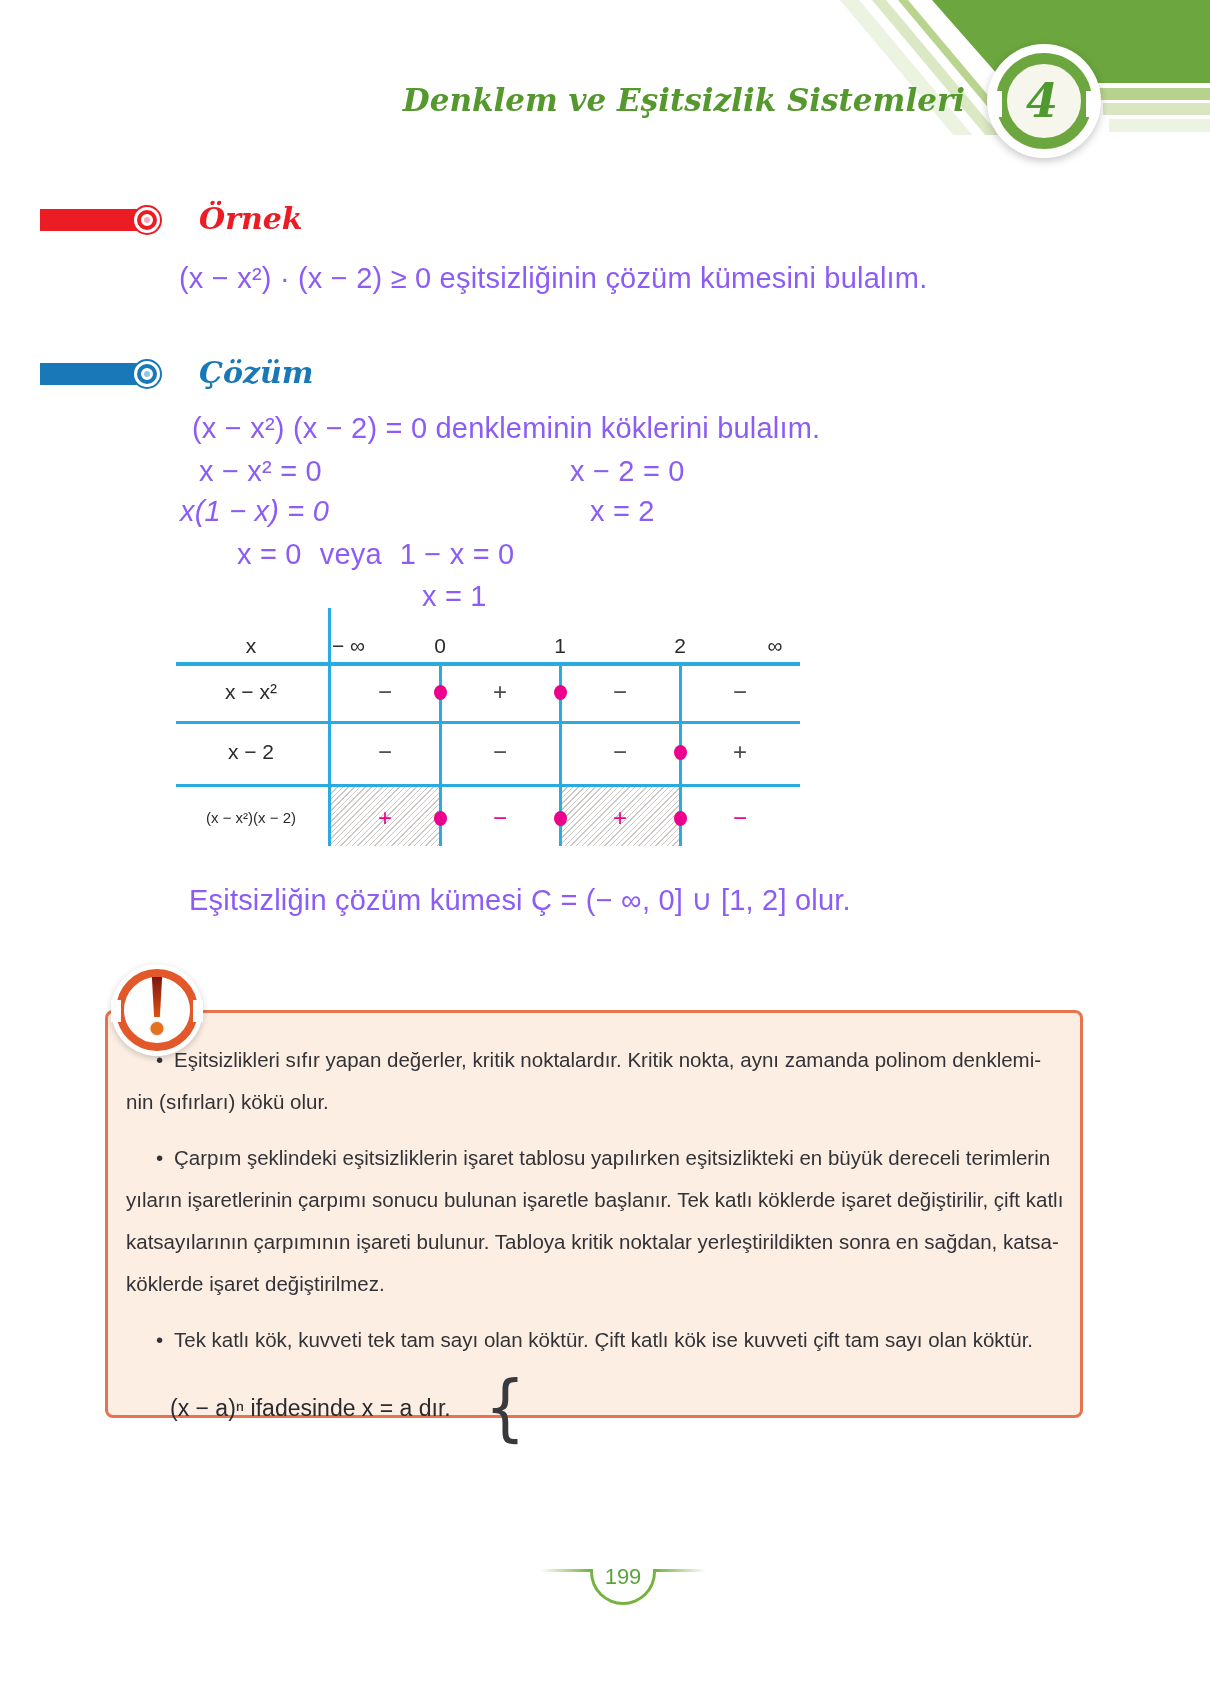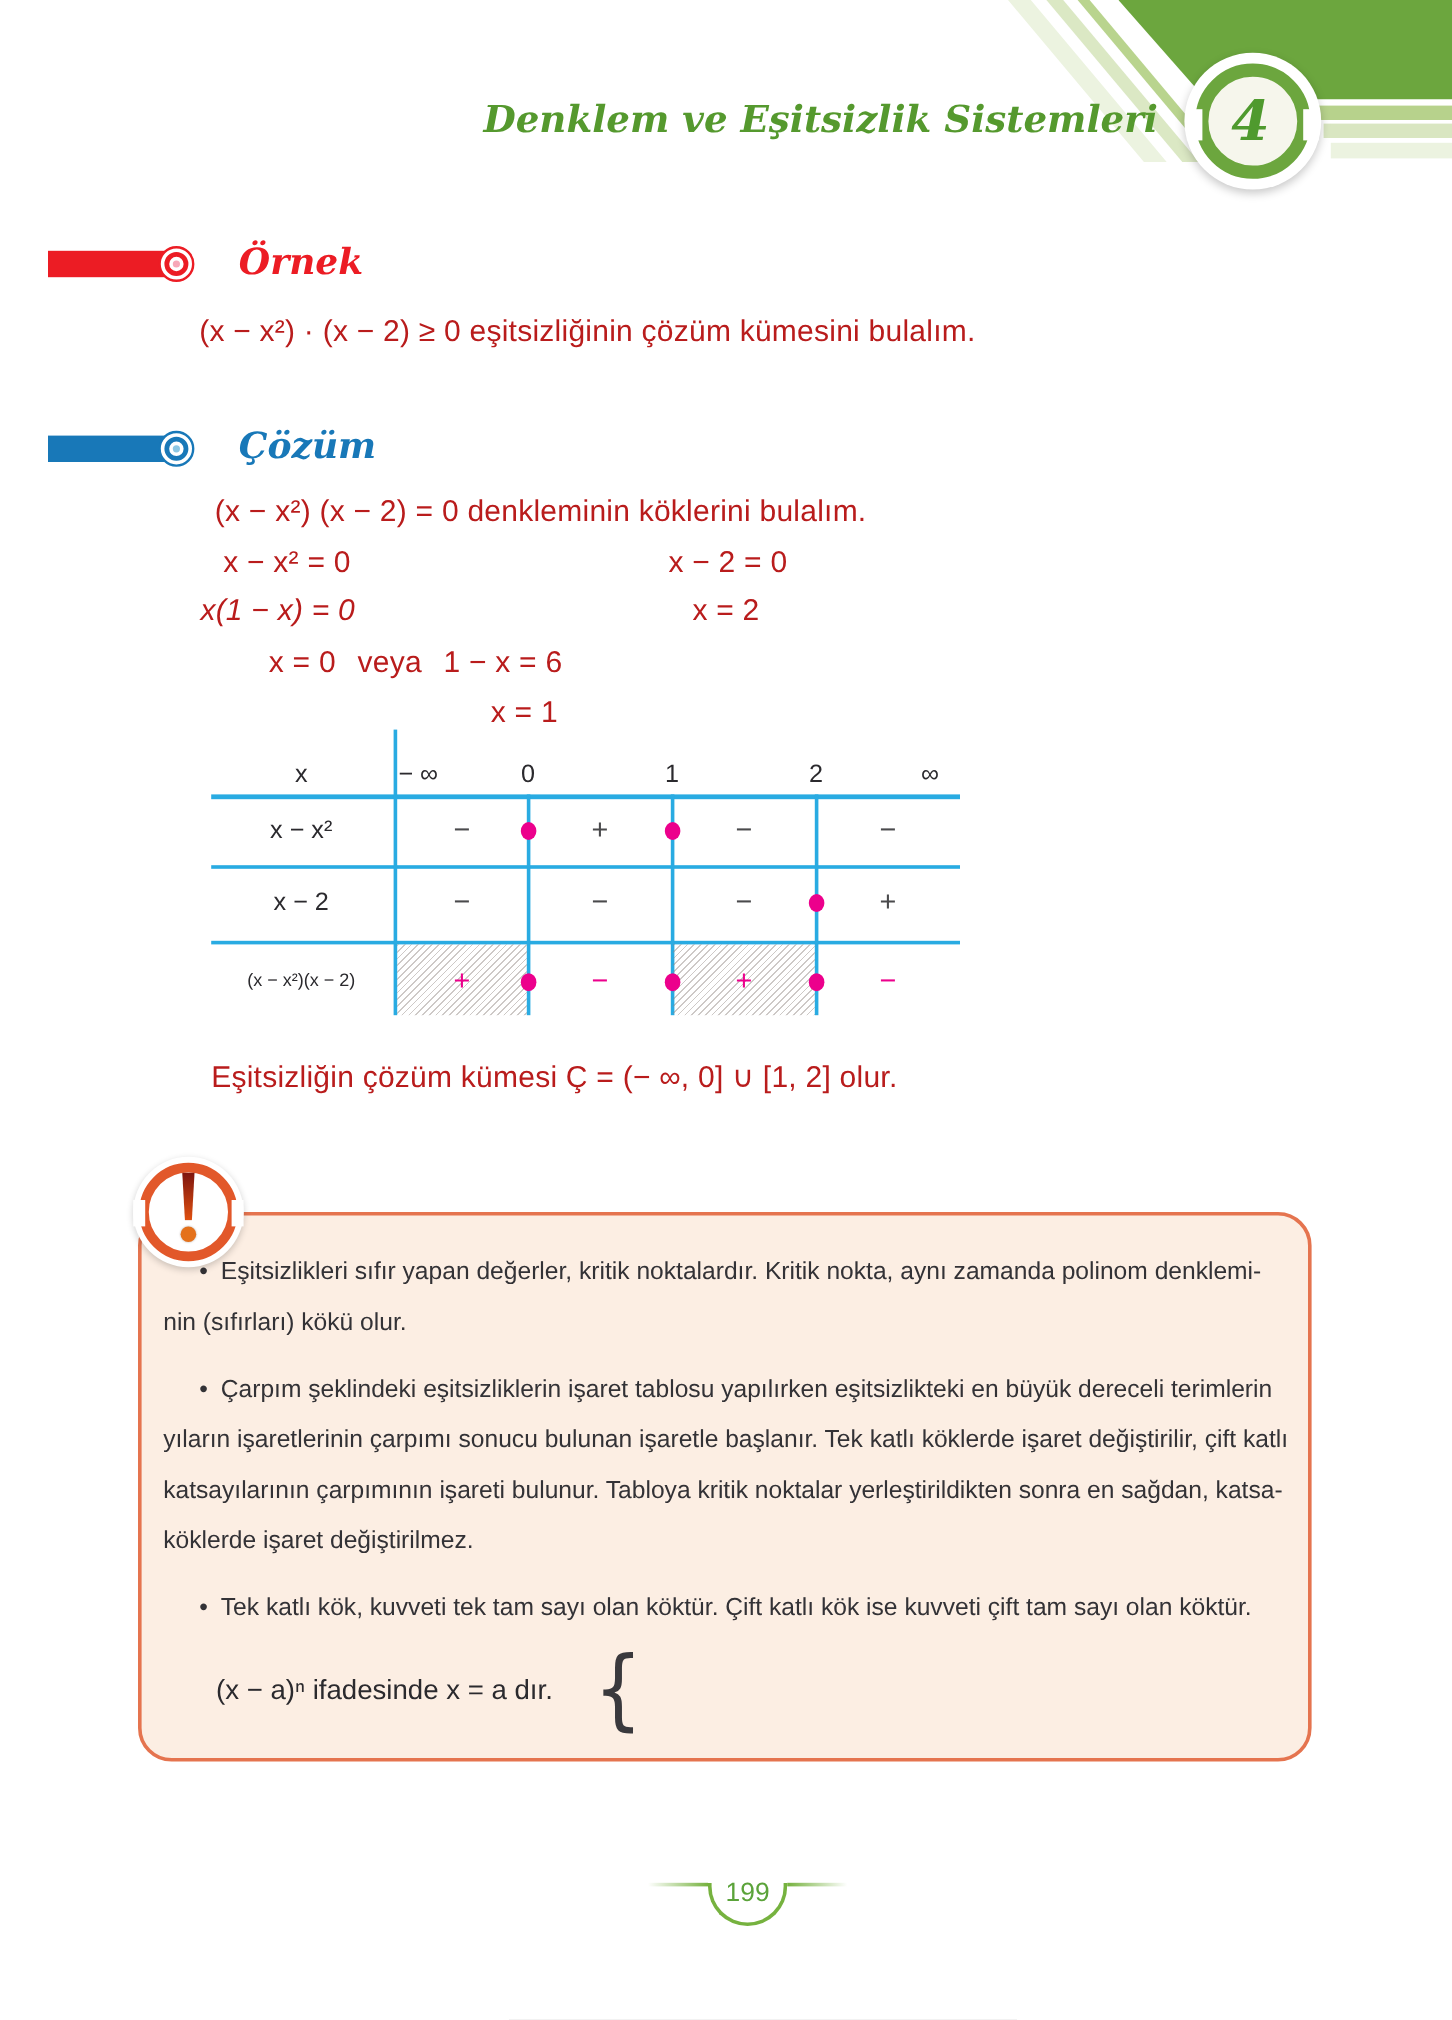--- a/index.html
+++ b/index.html
@@ -39,36 +39,36 @@
   .sec-bar{position:absolute;left:0;top:6px;width:98px;height:22px;}
   .rings{position:absolute;left:92px;top:2px;width:30px;height:30px;}
   .ring-o{position:absolute;inset:0;border:2px solid currentColor;border-radius:50%;background:#fff;}
   .ring-m{position:absolute;inset:5px;border:4px solid currentColor;border-radius:50%;}
   .ring-c{position:absolute;inset:12px;border-radius:50%;}
   .sec-label{position:absolute;left:132px;top:-2px;
     font-family:"DejaVu Serif",serif;font-style:italic;font-weight:700;font-size:30px;white-space:nowrap;margin-left:27px;}
   .sec-red{color:#ec1c24;} .sec-red .sec-bar{background:#ec1c24;} .sec-red .ring-c{background:#f7a8b8;}
   .sec-blue{color:#1878b8;} .sec-blue .sec-bar{background:#1878b8;} .sec-blue .ring-c{background:#8cc7e4;}
   
-  .mline{position:absolute;font-size:25px;color:#b91c1c;white-space:nowrap;letter-spacing:.2px;}
+  .mline{position:absolute;font-size:29px;color:#8b5cf6;white-space:nowrap;letter-spacing:.2px;margin-left:13px;}
   .orgap{display:inline-block;width:18px;}
   
   .stable{position:absolute;left:176px;top:600px;width:626px;height:252px;}
   .t-hline{position:absolute;left:0;width:624px;height:3.5px;background:#29abe2;}
   .t-vline{position:absolute;width:3px;background:#29abe2;}
   .t-label{position:absolute;left:0;width:150px;text-align:center;font-size:21px;height:28px;line-height:28px;white-space:nowrap;}
   .t-tick{position:absolute;top:32px;width:40px;text-align:center;font-size:21px;height:28px;line-height:28px;color:#2b2a2e;}
   .t-sign{position:absolute;width:40px;text-align:center;font-size:24px;height:30px;line-height:30px;color:#4a4a4c;}
   .t-sign.pink{color:#ec008c;}
   .t-dot{position:absolute;width:13px;height:15px;border-radius:50%;background:#ec008c;}
   .t-hatch{position:absolute;top:187px;height:59px;
     background:repeating-linear-gradient(135deg, rgba(145,135,130,.45) 0 1px, rgba(145,135,130,0) 1px 4px);}
   
-  .note{position:absolute;left:115px;top:1010px;width:978px;height:458px;
-    background:#fceee3;border:3px solid #e5744f;border-radius:28px;box-sizing:border-box;
+  .note{position:absolute;left:105px;top:1010px;width:978px;height:408px;
+    background:#fceee3;border:3px solid #e5744f;border-radius:8px;box-sizing:border-box;
     padding:26px 24px 0 18px;}
   .note .line{font-size:20.5px;line-height:42px;color:#333236;white-space:nowrap;}
   .note .first{padding-left:48px;position:relative;}
   .note .first::before{content:"•";position:absolute;left:30px;color:#333236;}
   .gap14{height:14px;} .gap8{height:8px;}
   .formula{display:flex;align-items:center;margin-left:44px;margin-top:2px;}
   .f-lead{font-size:23px;white-space:nowrap;}
   .f-brace{font-size:64px;font-weight:400;color:#3a393d;margin:0 6px 0 34px;
     font-family:"DejaVu Sans",sans-serif;transform:scaleY(1.15);}
   .f-cases div{font-size:20px;line-height:37px;white-space:nowrap;}
@@ -139,21 +139,21 @@
 
   <div class="mline" style="left:179px;top:412px;">(x − x²) (x − 2) = 0 denkleminin köklerini bulalım.</div>
 
   <div class="mline" style="left:186px;top:455px;">x − x² = 0</div>
   <div class="mline" style="left:557px;top:455px;">x − 2 = 0</div>
 
   <div class="mline" style="left:167px;top:495px;font-style:italic;">x(1 − x) = 0</div>
   <div class="mline" style="left:577px;top:495px;">x = 2</div>
 
   <div class="mline" style="left:224px;top:538px;">
-    <span>x = 0</span><span class="orgap"></span><span>veya</span><span class="orgap"></span><span>1 − x = 6</span>
+    <span>x = 0</span><span class="orgap"></span><span>veya</span><span class="orgap"></span><span>1 − x = 0</span>
   </div>
 
   <div class="mline" style="left:409px;top:580px;">x = 1</div>
 
   <div class="stable">
 
     <div class="t-hline" style="top:62px;"></div>
     <div class="t-hline" style="top:121px;height:3px;"></div>
     <div class="t-hline" style="top:184px;height:3px;"></div>
 

